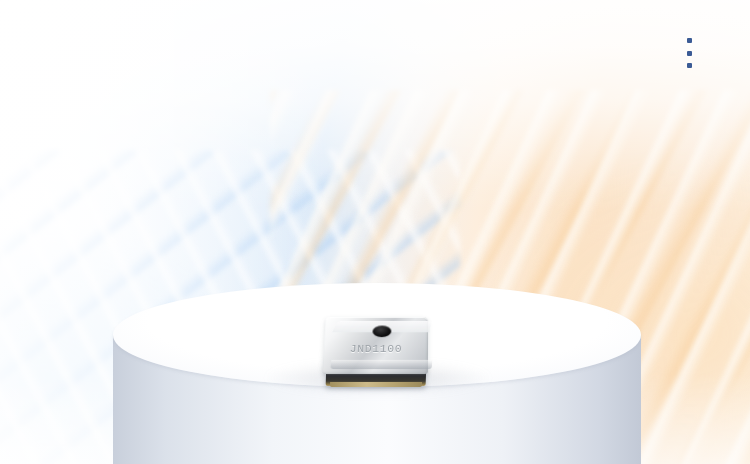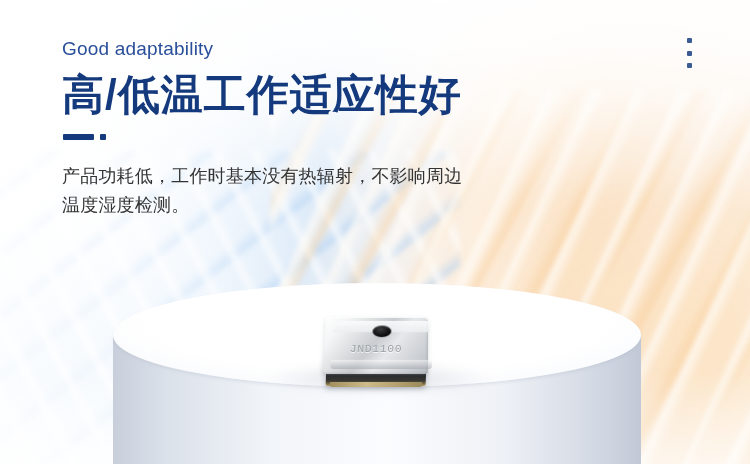--- a/index.html
+++ b/index.html
@@ -329,32 +329,20 @@
     <div class="device-pcb"></div>
     <div class="device-pcb-gold"></div>
     <div class="device-can">
       <div class="device-can-top"></div>
       <div class="device-hole"></div>
       <div class="device-rim"></div>
     </div>
     <div class="device-label">JND1100</div>
   </div>
 
-  <div class="text-block">
-    <p class="eyebrow">Good adaptability</p>
-    <h1 class="headline">高/低温工作适应性好</h1>
-    <div class="rule">
-      <div class="rule-bar"></div>
-      <div class="rule-dot"></div>
-    </div>
-    <div class="body-copy">
-      <span>产品功耗低，工作时基本没有热辐射，不影响周边</span>
-      <span>温度湿度检测。</span>
-    </div>
-  </div>
 
   <div class="kebab">
     <span></span>
     <span></span>
     <span></span>
   </div>
 
 </div>
 
 </body></html>

